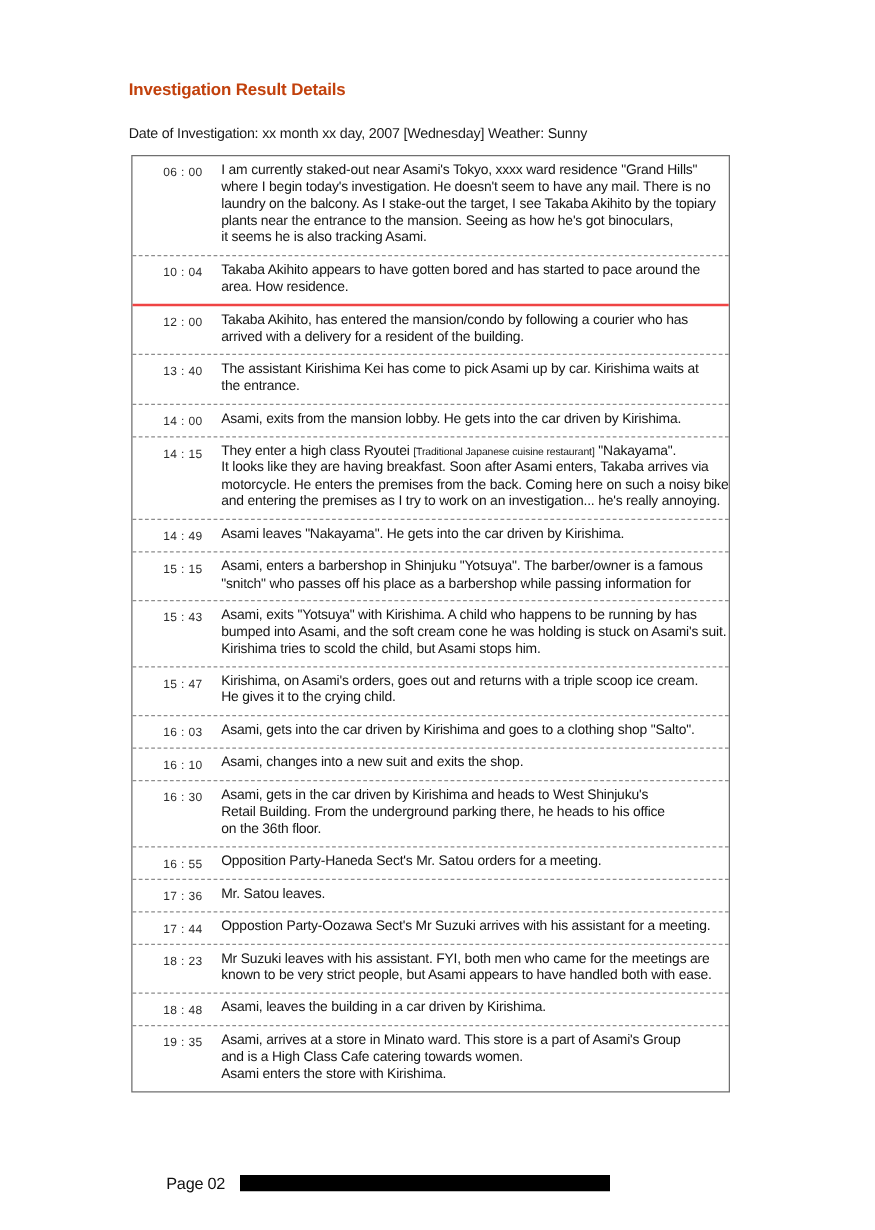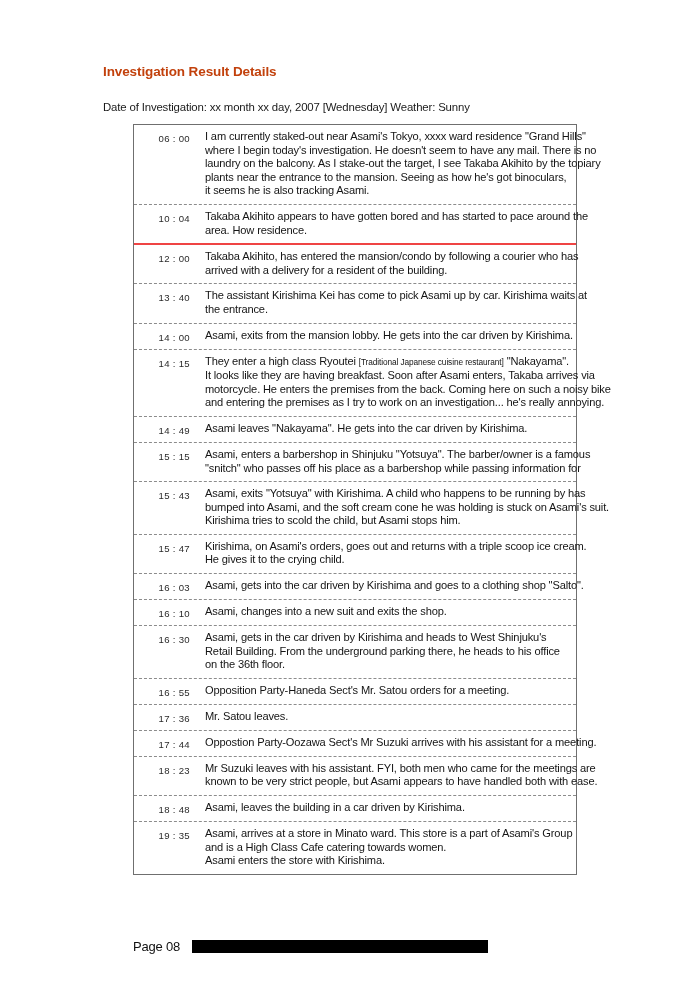--- a/index.html
+++ b/index.html
@@ -45,25 +45,24 @@
     letter-spacing: -0.15px;
     color: #1a1a1a;
     white-space: nowrap;
   }
 
   
   .log-table {
     position: absolute;
     left: 105px;
     top: 124px;
-    width: 444px;
+    width: 479px;
     border: 1px solid #6f6f6f;
     box-sizing: border-box;
     background: #fff;
-    margin-left: 28px;
   }
 
   .log-row {
     display: flex;
     align-items: flex-start;
     box-sizing: border-box;
     border-top: 1px dashed #8c8c8c;
     padding: 5px 0 6px 0;
   }
   .log-row:first-child {
@@ -268,17 +267,17 @@
         <div class="time-cell">19 : 35</div>
         <div class="text-cell">
           <span class="ln">Asami, arrives at a store in Minato ward. This store is a part of Asami's Group</span>
           <span class="ln">and is a High Class Cafe catering towards women.</span>
           <span class="ln">Asami enters the store with Kirishima.</span>
         </div>
       </div>
     </div>
 
   <div class="footer">
-    <div class="page-label">Page 08</div>
+    <div class="page-label">Page 02</div>
     <div class="redaction-bar"></div>
   </div>
 
 </div>
 
 </body></html>

